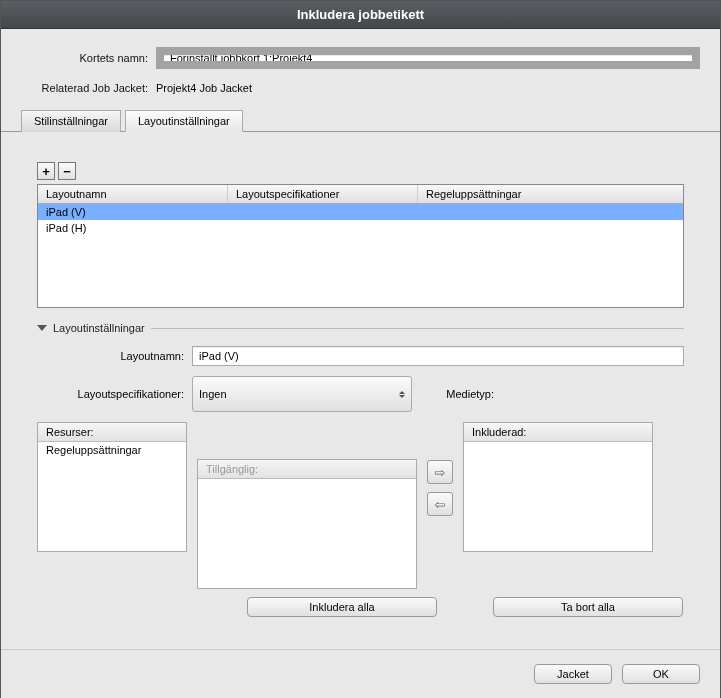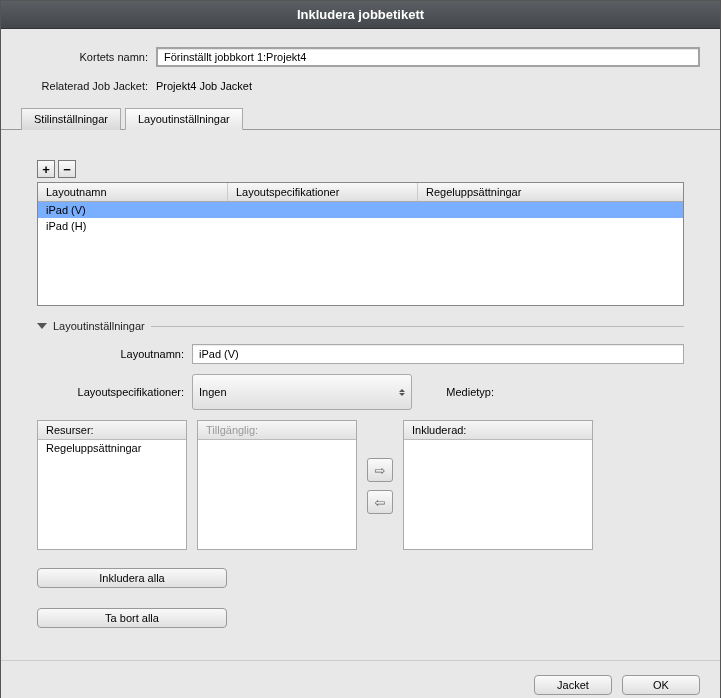--- a/index.html
+++ b/index.html
@@ -35,21 +35,21 @@
   margin-bottom: 10px;
 }
 .field-row label {
   width: 135px;
   text-align: right;
   padding-right: 8px;
   color: #111;
 }
 .field-row .text-input {
   flex: 1;
-  border: 2px solid #a3a3a3;
+  border: 8px solid #a3a3a3;
   background: #fff;
   padding: 3px 6px;
   font-size: 11px;
   height: 20px;
   box-shadow: inset 0 1px 1px rgba(0,0,0,0.1);
 }
 .field-row .static-value {
   flex: 1;
   padding: 3px 0;
 }
@@ -202,21 +202,21 @@
   height: 130px;
   overflow: hidden;
 }
 .listbox .lb-head {
   background: linear-gradient(#f6f6f6, #e2e2e2);
   border-bottom: 1px solid #bbb;
   padding: 3px 8px;
 }
 .listbox .lb-body { padding: 2px 8px; }
 .lb1 { width: 150px; }
-.lb2 { width: 160px; }
+.lb2 { width: 220px; margin-top: 37px; }
 .lb3 { width: 190px; }
 .lb-head.dim { color: #999; }
 .arrow-col {
   display: flex;
   flex-direction: column;
   gap: 8px;
   padding-top: 38px;
 }
 .arrow-btn {
   width: 26px; height: 24px;
@@ -227,21 +227,20 @@
   align-items: center;
   justify-content: center;
   font-size: 13px;
   color: #666;
   cursor: default;
 }
 .bottom-buttons {
   display: flex;
   gap: 10px;
   margin-top: 8px;
-  flex-direction: column;
 }
 .push-btn {
   border: 1px solid #999;
   background: linear-gradient(#fafafa, #e0e0e0);
   border-radius: 4px;
   padding: 3px 0;
   font-size: 11px;
   text-align: center;
   cursor: default;
 }

